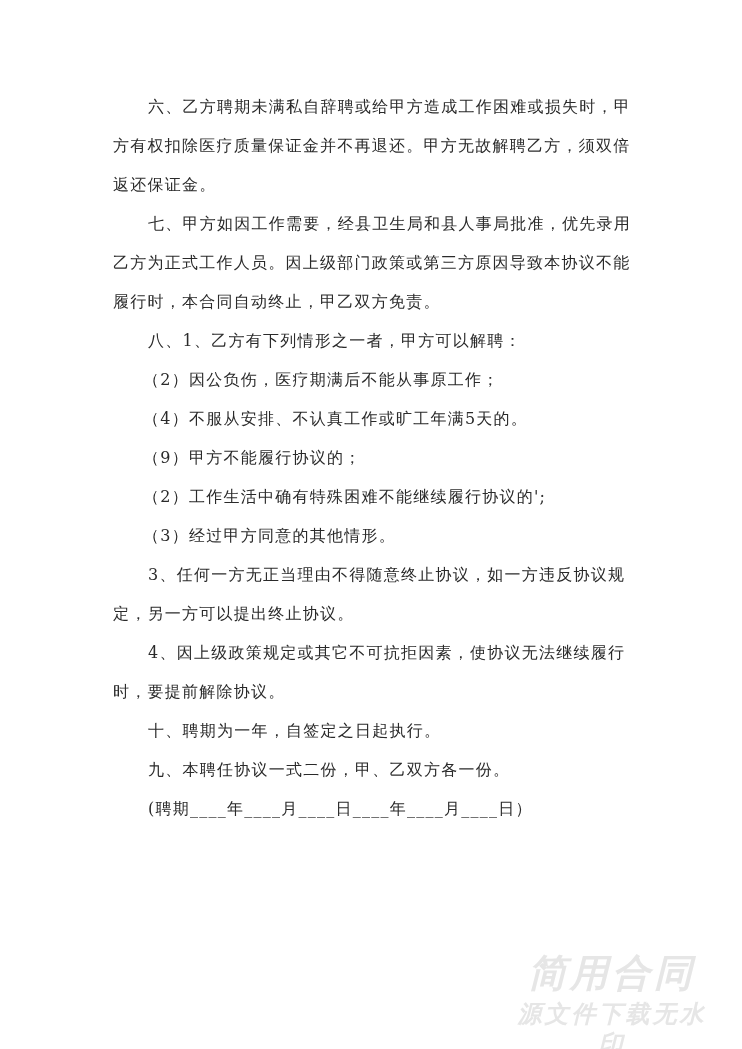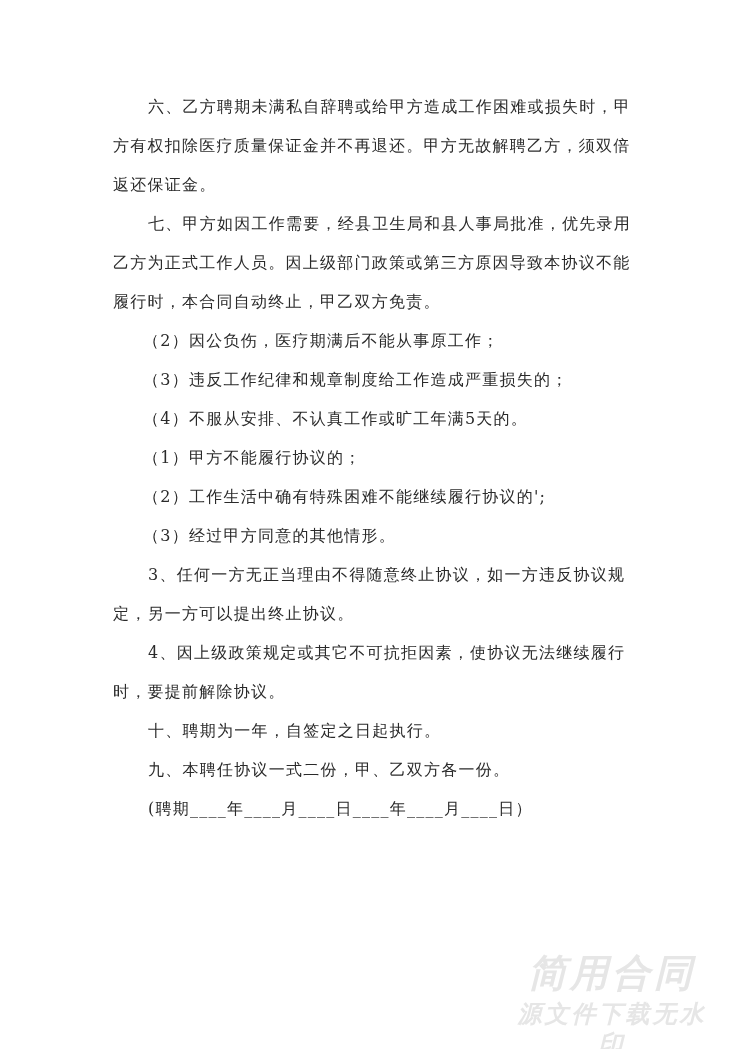--- a/index.html
+++ b/index.html
@@ -29,24 +29,24 @@
 <body>
 
 <div class="page">
   <div class="content">
     <span class="line indent">六、乙方聘期未满私自辞聘或给甲方造成工作困难或损失时，甲</span>
     <span class="line">方有权扣除医疗质量保证金并不再退还。甲方无故解聘乙方，须双倍</span>
     <span class="line">返还保证金。</span>
     <span class="line indent">七、甲方如因工作需要，经县卫生局和县人事局批准，优先录用</span>
     <span class="line">乙方为正式工作人员。因上级部门政策或第三方原因导致本协议不能</span>
     <span class="line">履行时，本合同自动终止，甲乙双方免责。</span>
+    <span class="line indent">八、1、乙方有下列情形之一者，甲方可以解聘：</span>
     <span class="line sub">（2）因公负伤，医疗期满后不能从事原工作；</span>
-    <span class="line sub">（3）违反工作纪律和规章制度给工作造成严重损失的；</span>
     <span class="line sub">（4）不服从安排、不认真工作或旷工年满5天的。</span>
-    <span class="line sub">（1）甲方不能履行协议的；</span>
+    <span class="line sub">（9）甲方不能履行协议的；</span>
     <span class="line sub">（2）工作生活中确有特殊困难不能继续履行协议的';</span>
     <span class="line sub">（3）经过甲方同意的其他情形。</span>
     <span class="line indent">3、任何一方无正当理由不得随意终止协议，如一方违反协议规</span>
     <span class="line">定，另一方可以提出终止协议。</span>
     <span class="line indent">4、因上级政策规定或其它不可抗拒因素，使协议无法继续履行</span>
     <span class="line">时，要提前解除协议。</span>
     <span class="line indent">十、聘期为一年，自签定之日起执行。</span>
     <span class="line indent">九、本聘任协议一式二份，甲、乙双方各一份。</span>
     <span class="line indent">(聘期____年____月____日____年____月____日）</span>
   </div>

